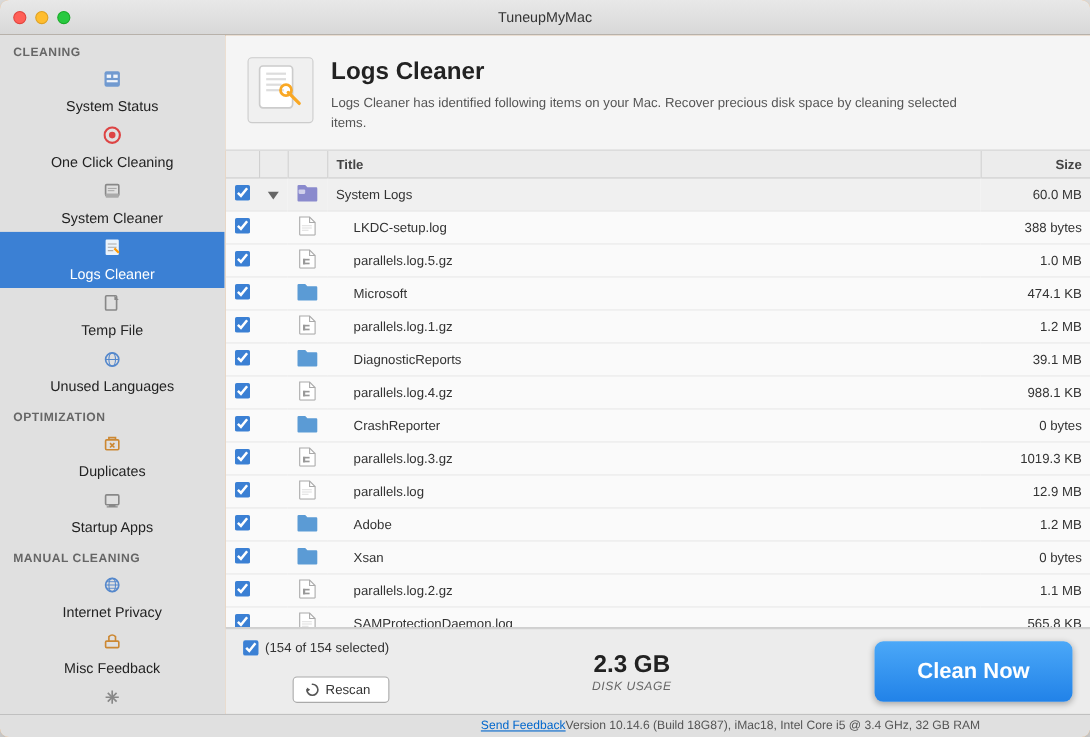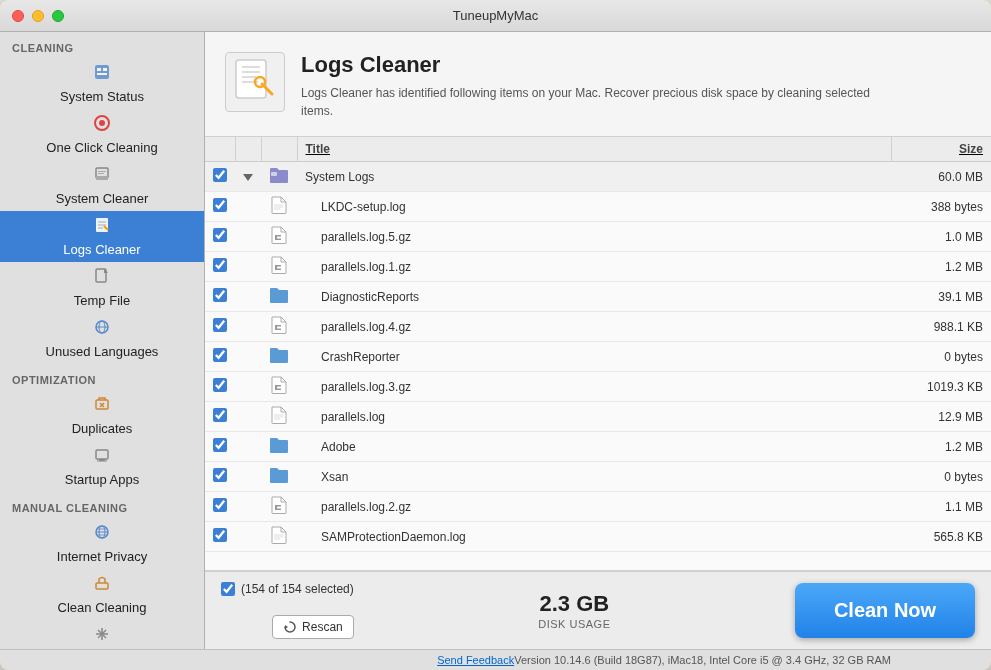--- a/index.html
+++ b/index.html
@@ -164,21 +164,20 @@
     }
 
     table {
       width: 100%;
       border-collapse: collapse;
     }
 
     thead tr {
       background: #ececec;
       border-bottom: 1px solid #ccc;
-      text-decoration: underline;
     }
 
     thead th {
       text-align: left;
       padding: 5px 8px;
       font-size: 12px;
       color: #444;
       font-weight: 600;
       border-right: 1px solid #d0d0d0;
     }
@@ -217,21 +216,20 @@
       padding: 10px 16px;
       background: #ececec;
       border-top: 1px solid #d0d0d0;
       flex-shrink: 0;
     }
 
     .footer-left {
       display: flex;
       flex-direction: column;
       gap: 19px;
-      align-items: flex-end;
     }
 
     .footer-selected {
       display: flex;
       align-items: center;
       gap: 6px;
       font-size: 12px;
       color: #333;
     }
 
@@ -239,38 +237,40 @@
       display: flex;
       align-items: center;
       gap: 5px;
       background: white;
       border: 1px solid #aaa;
       border-radius: 4px;
       padding: 4px 10px;
       font-size: 12px;
       cursor: pointer;
       color: #333;
+      margin-left: 45px;
     }
 
     .footer-center {
       text-align: center;
     }
 
     .disk-usage-number {
       font-size: 22px;
       font-weight: 600;
       color: #222;
       line-height: 1.2;
     }
 
     .disk-usage-label {
       font-size: 11px;
       color: #666;
       text-transform: uppercase;
       letter-spacing: 0.5px;
+      font-style: italic;
     }
 
     .clean-now-btn {
       background: linear-gradient(180deg, #4ba8f8 0%, #2182e8 100%);
       color: white;
       border: none;
       border-radius: 8px;
       padding: 16px 36px;
       font-size: 20px;
       font-weight: 700;
@@ -443,21 +443,21 @@
         <span>Internet Privacy</span>
       </div>
 
       <div class="sidebar-item">
         <div class="sidebar-item-icon">
           <svg width="16" height="16" viewBox="0 0 16 16">
             <rect x="2" y="8" width="12" height="6" rx="1" fill="none" stroke="#cc8833" stroke-width="1.5"></rect>
             <path d="M5 8 L5 4 Q8 1 11 4 L11 8" fill="none" stroke="#cc8833" stroke-width="1.5"></path>
           </svg>
         </div>
-        <span>Clean Cleaning</span>
+        <span>Misc Feedback</span>
       </div>
 
       <div class="sidebar-item">
         <div class="sidebar-item-icon">
           <svg width="16" height="16" viewBox="0 0 16 16">
             <line x1="2" y1="8" x2="14" y2="8" stroke="#888" stroke-width="1.5"></line>
             <line x1="8" y1="2" x2="8" y2="14" stroke="#888" stroke-width="1.5"></line>
             <line x1="4" y1="4" x2="12" y2="12" stroke="#888" stroke-width="1.5"></line>
             <line x1="12" y1="4" x2="4" y2="12" stroke="#888" stroke-width="1.5"></line>
           </svg>
@@ -546,20 +546,29 @@
         <rect x="4" y="9" width="2" height="5" fill="#999"></rect>
         <rect x="4" y="9" width="6" height="1.5" fill="#999"></rect>
         <rect x="4" y="12.5" width="6" height="1.5" fill="#999"></rect>
       </svg></td>
                 <td style="padding-left: 24px;">parallels.log.5.gz</td>
                 <td class="col-size">1.0 MB</td>
               </tr>
               <tr>
                 <td class="col-check"><input type="checkbox" class="checkbox" checked="" style=""></td>
                 <td class="col-expand"></td>
+                <td class="col-icon"><svg width="20" height="18" viewBox="0 0 20 18">
+        <path d="M1 4 L1 16 Q1 17 2 17 L18 17 Q19 17 19 16 L19 5 Q19 4 18 4 L10 4 L8 2 L2 2 Q1 2 1 3 Z" fill="#5b9bd5"></path>
+      </svg></td>
+                <td style="padding-left: 24px;">Microsoft</td>
+                <td class="col-size">474.1 KB</td>
+              </tr>
+              <tr>
+                <td class="col-check"><input type="checkbox" class="checkbox" checked="" style=""></td>
+                <td class="col-expand"></td>
                 <td class="col-icon"><svg width="16" height="18" viewBox="0 0 16 18">
         <path d="M1 1 L10 1 L15 6 L15 17 Q15 17.5 14.5 17.5 L1.5 17.5 Q1 17.5 1 17 Z" fill="white" stroke="#aaa" stroke-width="1"></path>
         <path d="M10 1 L10 6 L15 6" fill="none" stroke="#aaa" stroke-width="1"></path>
         <rect x="4" y="9" width="2" height="5" fill="#999"></rect>
         <rect x="4" y="9" width="6" height="1.5" fill="#999"></rect>
         <rect x="4" y="12.5" width="6" height="1.5" fill="#999"></rect>
       </svg></td>
                 <td style="padding-left: 24px;">parallels.log.1.gz</td>
                 <td class="col-size">1.2 MB</td>
               </tr>

